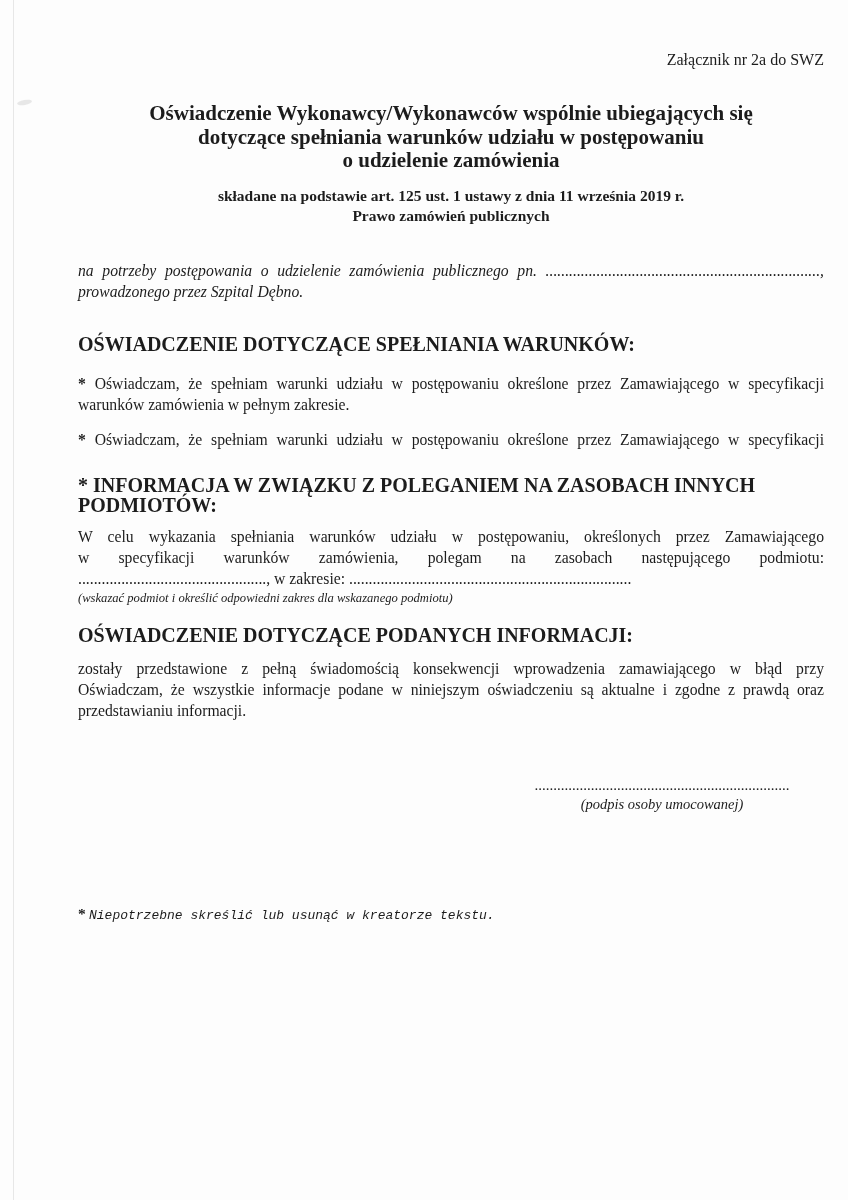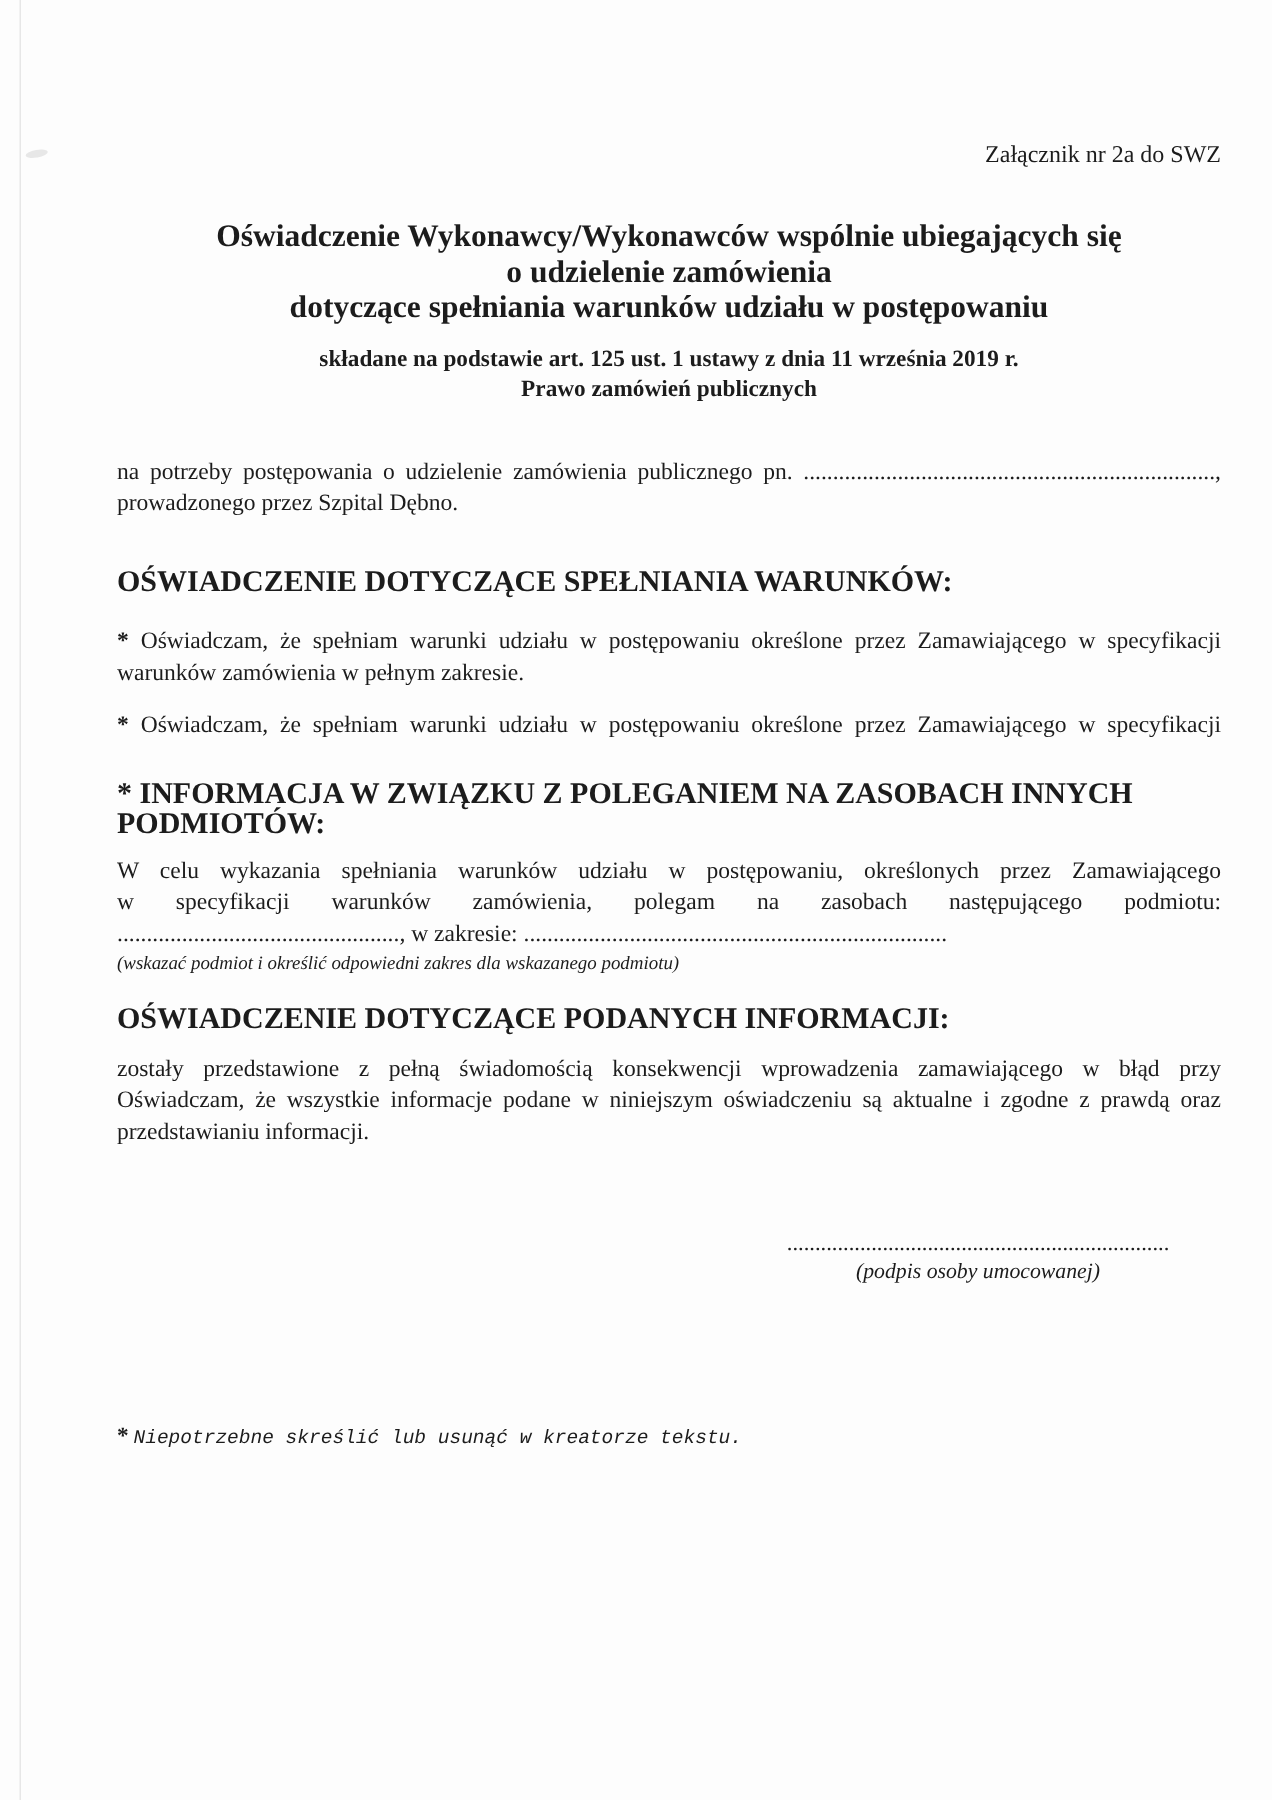--- a/index.html
+++ b/index.html
@@ -24,21 +24,21 @@
     position: absolute;
     left: 17px; top: 100px;
     width: 15px; height: 5px;
     background: #dcdcdc;
     border-radius: 50%;
     opacity: .65;
     transform: rotate(-10deg);
   }
   .content {
     position: absolute;
-    left: 78px; right: 34px; top: 0; margin-top: 44px;
+    left: 78px; right: 24px; top: 0;
   }
   .attachment {
     margin-top: 50px;
     text-align: right;
     font-size: 16px;
     line-height: 20px;
   }
   .title {
     margin-top: 32px;
     text-align: center;
@@ -49,21 +49,21 @@
   .legal {
     margin-top: 13px;
     text-align: center;
     font-weight: bold;
     font-size: 15.5px;
     line-height: 20px;
   }
   .body-block { font-size: 15.7px; line-height: 21px; }
   .line { text-align: justify; text-align-last: justify; white-space: nowrap; }
   .line.last { text-align: right; text-align-last: left; }
-  .intro { margin-top: 34px; }
+  .intro { margin-top: 34px; font-style: italic; }
   .heading {
     font-weight: bold;
     font-size: 20px;
     line-height: 20px;
   }
   .h1 { margin-top: 32px; }
   .p1 { margin-top: 19px; }
   .p2 { margin-top: 14px; }
   .note {
     font-style: italic;
@@ -112,22 +112,22 @@
 <div class="page">
   <div class="scan-line"></div>
   <div class="smudge"></div>
 
   <div class="content">
 
     <div class="attachment">Załącznik nr 2a do SWZ</div>
 
     <div class="title">
       <div>Oświadczenie Wykonawcy/Wykonawców wspólnie ubiegających się</div>
+      <div>dotyczące spełniania warunków udziału w postępowaniu</div>
       <div>o udzielenie zamówienia</div>
-      <div>dotyczące spełniania warunków udziału w postępowaniu</div>
     </div>
 
     <div class="legal">
       <div>składane na podstawie art. 125 ust. 1 ustawy z dnia 11 września 2019 r.</div>
       <div>Prawo zamówień publicznych</div>
     </div>
 
     <div class="body-block intro">
       <div class="line">na potrzeby postępowania o udzielenie zamówienia publicznego pn. ......................................................................,</div>
       <div class="line last">prowadzonego przez Szpital Dębno.</div>

